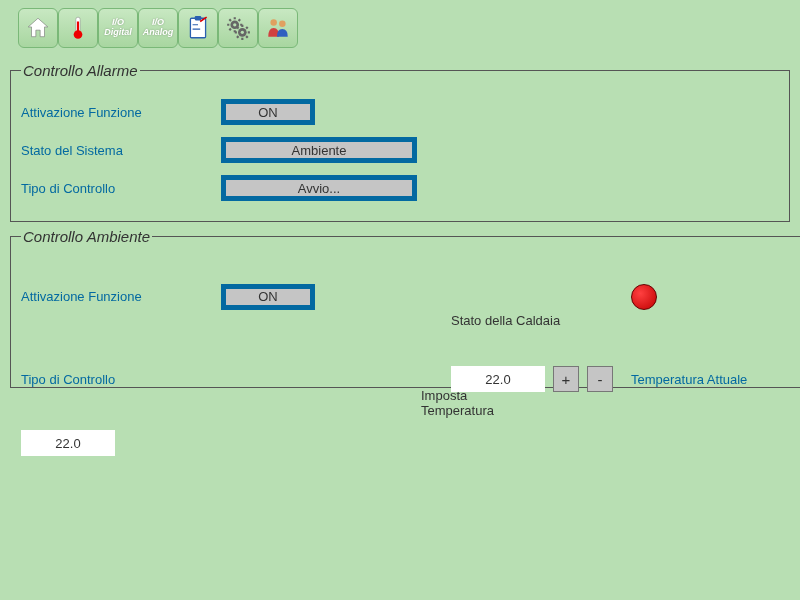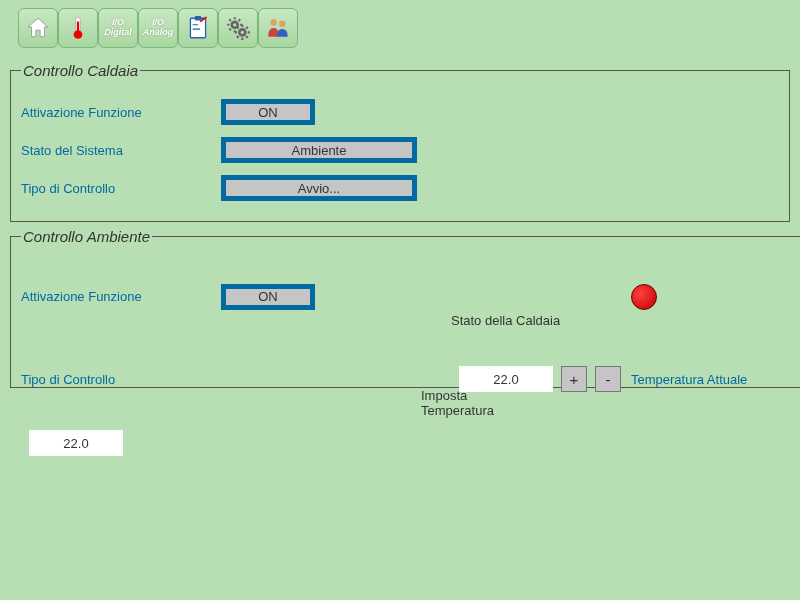--- a/index.html
+++ b/index.html
@@ -76,21 +76,20 @@
   .btn-lg { width: 196px; }
   .value-box {
     background: #fff;
     width: 94px;
     height: 26px;
     display: flex;
     align-items: center;
     justify-content: center;
     font-size: 13px;
     font-style: normal;
-    margin-left: 8px;
   }
   .ambiente-grid {
     display: grid;
     grid-template-columns: 200px 200px 30px 180px 160px;
     row-gap: 12px;
     align-items: center;
     margin-top: 12px;
   }
   .status-dot {
     width: 26px;
@@ -172,21 +171,21 @@
     <svg viewBox="0 0 24 24">
       <circle cx="8" cy="7" r="3" fill="#e0a060"></circle>
       <path d="M3 20 Q3 12 8 12 Q13 12 13 20 Z" fill="#d04040"></path>
       <circle cx="16" cy="8" r="3" fill="#e0a060"></circle>
       <path d="M11 20 Q11 13 16 13 Q21 13 21 20 Z" fill="#3060c0"></path>
     </svg>
   </div>
 </div>
 
 <fieldset class="allarme">
-  <legend>Controllo Caldaia</legend>
+  <legend>Controllo Allarme</legend>
   <div class="row">
     <div class="label">Attivazione Funzione</div>
     <div class="btn btn-sm">ON</div>
   </div>
   <div class="row">
     <div class="label">Stato del Sistema</div>
     <div class="btn btn-lg">Ambiente</div>
   </div>
   <div class="row">
     <div class="label">Tipo di Controllo</div>

